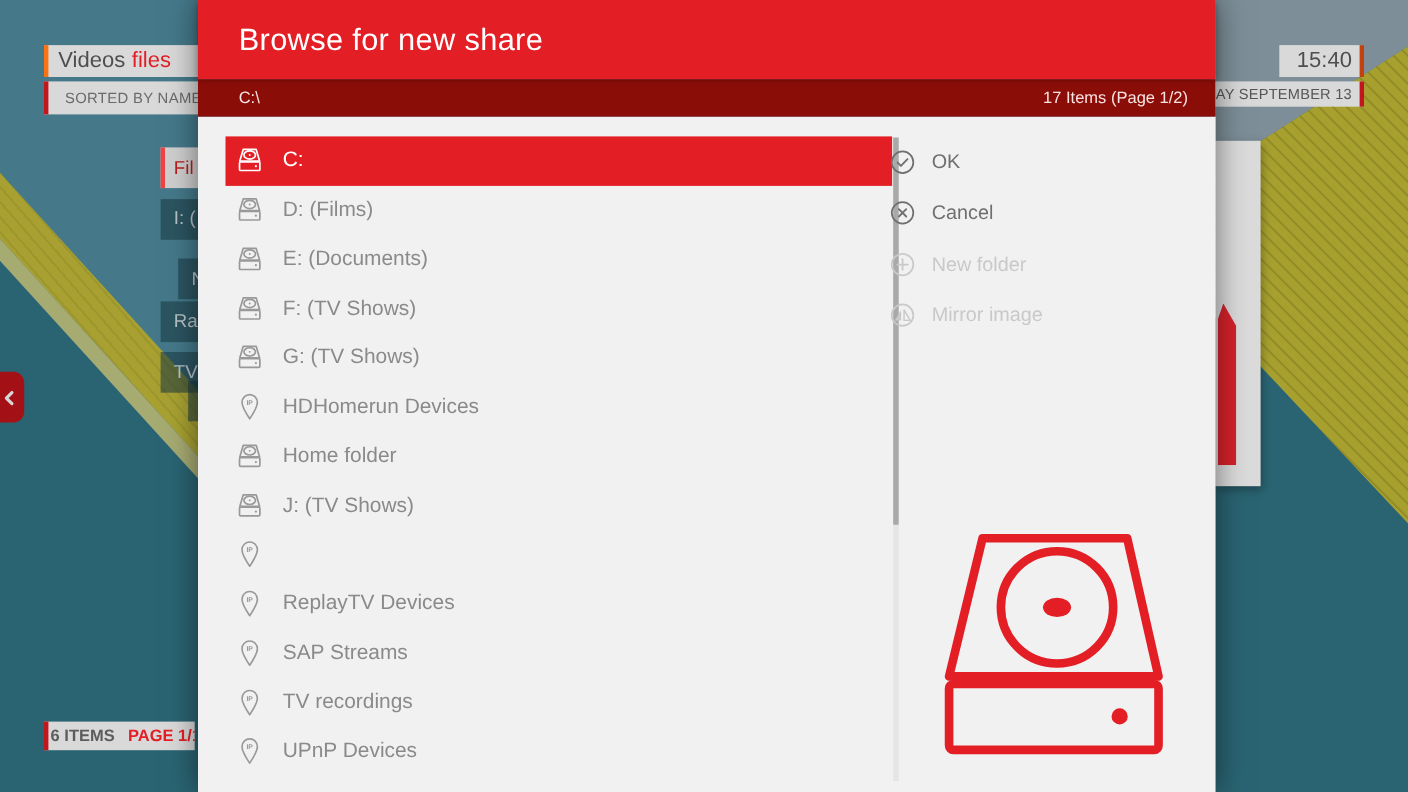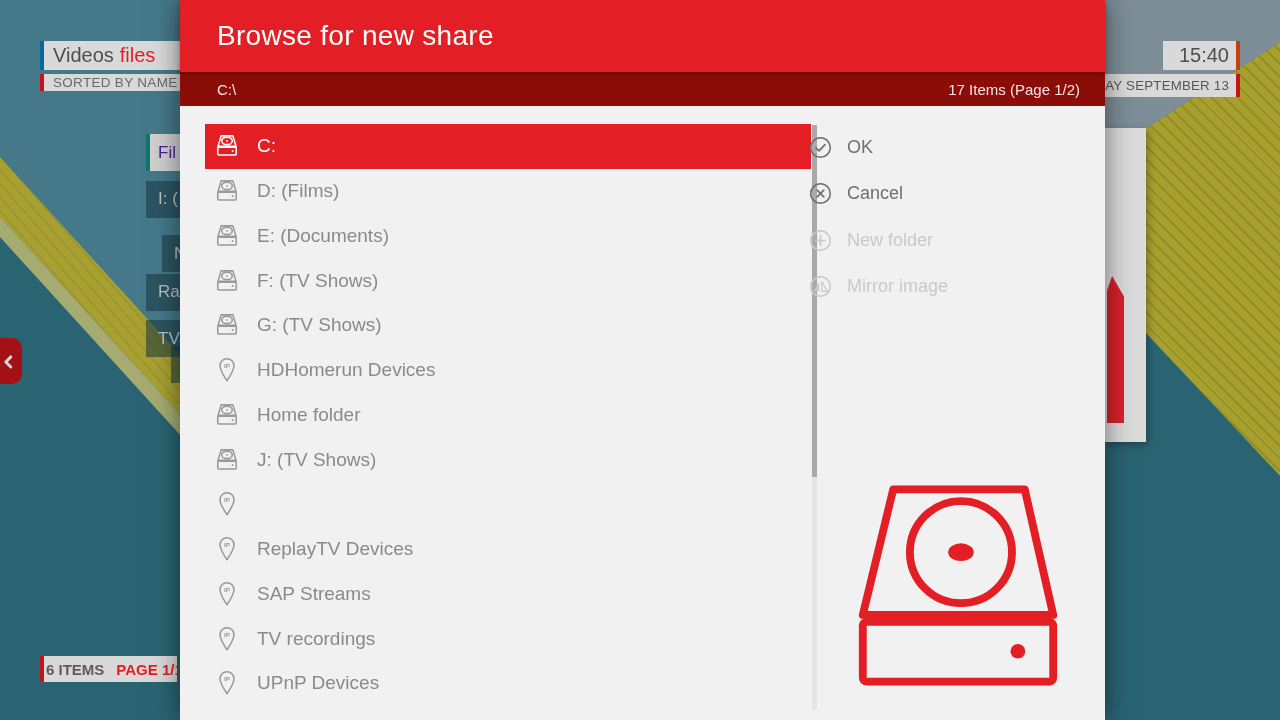--- a/index.html
+++ b/index.html
@@ -19,37 +19,37 @@
   .bg-right-blue{position:absolute;inset:0;background:#7d8e98;
     clip-path:polygon(1100px 0px,1280px 0px,1280px 42px,1100px 158px);}
   .bg-right-olive{position:absolute;inset:0;background:#a7a02f;
     background-image:repeating-linear-gradient(45deg,rgba(80,75,10,.22) 0 2px,transparent 2px 9px);
     clip-path:polygon(1100px 158px,1280px 42px,1280px 476px,1143px 330px,1100px 283px);}
   .bg-right-teal{position:absolute;inset:0;background:#2a6472;
     clip-path:polygon(1100px 283px,1143px 330px,1280px 476px,1280px 720px,1100px 720px);}
   
   .widget{position:absolute;background:#d9d9d9;display:flex;align-items:center;
     color:#4e4e4e;white-space:nowrap;overflow:hidden;z-index:2;}
-  .w-videos{left:40px;top:41px;width:142px;height:29px;border-left:4px solid #0369a1;
+  .w-videos{left:40px;top:41px;width:142px;height:29px;border-left:4px solid #f97316;
     padding-left:9px;font-size:20px;gap:6px;}
   .w-videos .accent{color:var(--red);}
-  .w-sorted{left:40px;top:74px;width:142px;height:17px;border-left:4px solid #c3161c;
-    padding-left:9px;font-size:13.5px;color:#6a6a6a;letter-spacing:.3px;}
+  .w-sorted{left:40px;top:74px;width:142px;height:30px;border-left:4px solid #c3161c;
+    padding-left:15px;font-size:13.5px;color:#6a6a6a;letter-spacing:.3px;}
   .w-clock{left:1163px;top:41px;width:66px;height:29px;border-right:4px solid #c2410c;
     padding-right:7px;font-size:20px;justify-content:flex-end;}
   .w-date{left:1099px;top:74px;width:130px;height:23px;border-right:4px solid #c3161c;
     padding-right:7px;font-size:13.3px;color:#565656;letter-spacing:.2px;justify-content:flex-end;}
   .w-footer{left:40px;top:656px;width:131px;height:26px;border-left:4px solid #c3161c;
     padding-left:2px;font-size:15px;font-weight:bold;gap:12px;color:#5c5c5c;}
   .w-footer .accent{color:var(--red);}
   
   .lm-item{position:absolute;height:37px;overflow:hidden;display:flex;align-items:center;
     font-size:17px;z-index:2;}
-  .lm-item.selected{left:146px;width:32px;background:#cfcfcf;border-left:4px solid #0f766e;
-    color:#4c1d95;padding-left:8px;}
+  .lm-item.selected{left:146px;width:32px;background:#cfcfcf;border-left:4px solid #ef4444;
+    color:#b91c1c;padding-left:8px;}
   .lm-item.normal{left:146px;width:36px;background:rgba(21,54,64,.55);color:#b7c2c5;padding-left:12px;}
   
   .back-btn{position:absolute;left:-24px;top:338px;width:46px;height:46px;background:#a31117;
     border-radius:10px;display:flex;align-items:center;justify-content:flex-end;
     padding-right:2px;box-sizing:border-box;z-index:2;}
   
   .bg-card{position:absolute;left:1105px;top:128px;width:41px;height:314px;background:#dbdbdb;
     z-index:2;box-shadow:2px 3px 8px rgba(0,0,0,.3);}
   .bg-card .card-red{position:absolute;left:2px;top:148px;width:17px;height:147px;
     background:#d6222b;clip-path:polygon(30% 0,100% 14%,100% 100%,0 100%,0 10%);}

